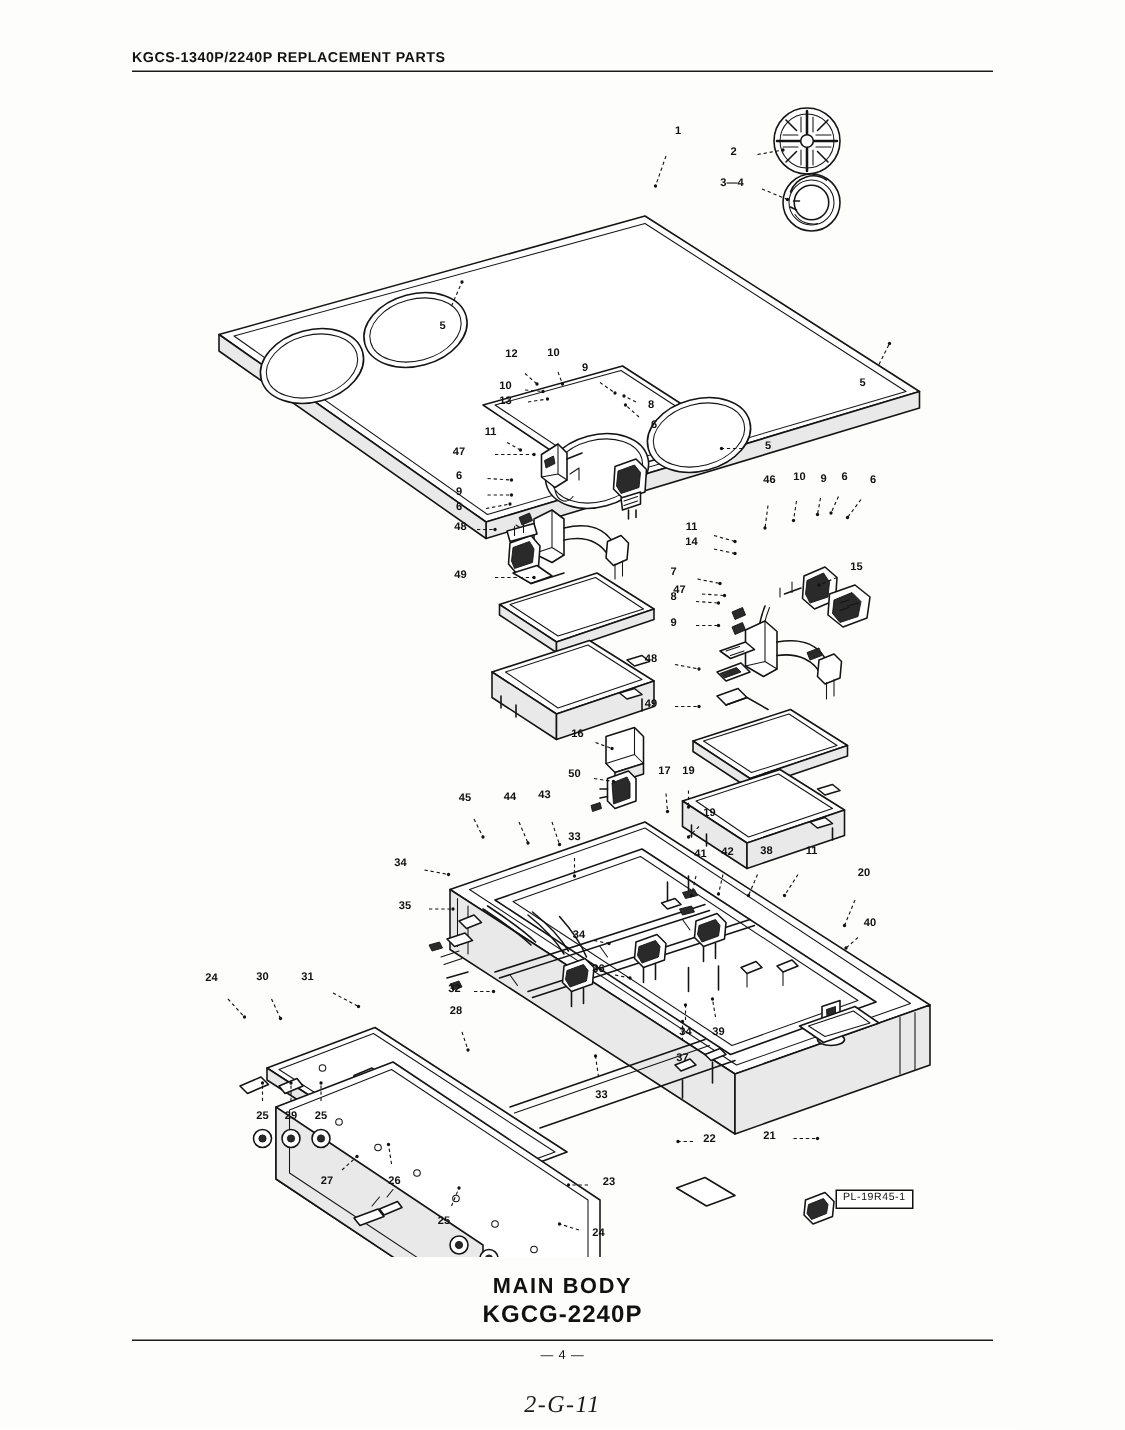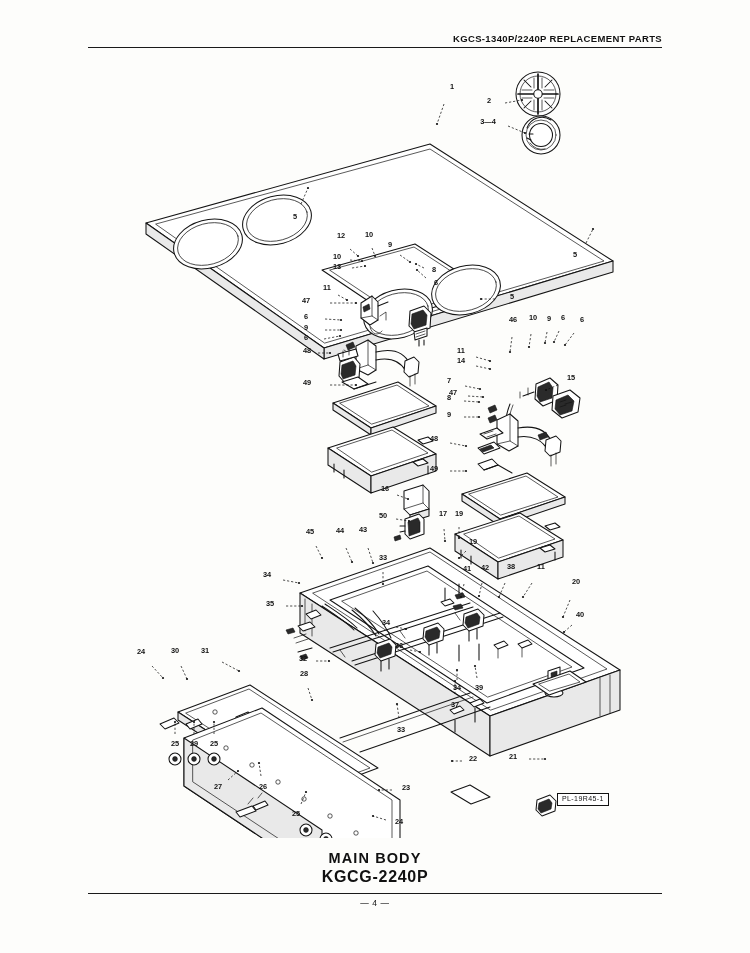--- a/index.html
+++ b/index.html
@@ -10,21 +10,21 @@
     color:#111;
     position:relative;
     overflow:hidden;
   }
   .page{
     position:absolute;inset:0;
     background:#fdfdfb;
   }
   
   .hdr{
-    position:absolute;left:88px;top:33px;width:574px;text-align:right;
+    position:absolute;left:88px;top:33px;width:574px;
   }
   .hdr-title{
     font-size:9.5px;font-weight:bold;letter-spacing:.35px;
     text-transform:uppercase;white-space:nowrap;
     font-family:"Liberation Sans",sans-serif;
   }
   .hdr-rule{
     margin-top:3px;height:0;border-top:1.6px solid #1a1a1a;
   }
   
@@ -747,14 +747,15 @@
   </div>
 
   <div class="codebox">PL-19R45-1</div>
 
   <div class="caption">
     <div class="cap-main">MAIN BODY</div>
     <div class="cap-sub">KGCG-2240P</div>
   </div>
   <div class="foot-rule"></div>
   <div class="pageno">— 4 —</div>
+  <div class="handwrite">2-G-11</div>
 
 </div>
 
 </body></html>

